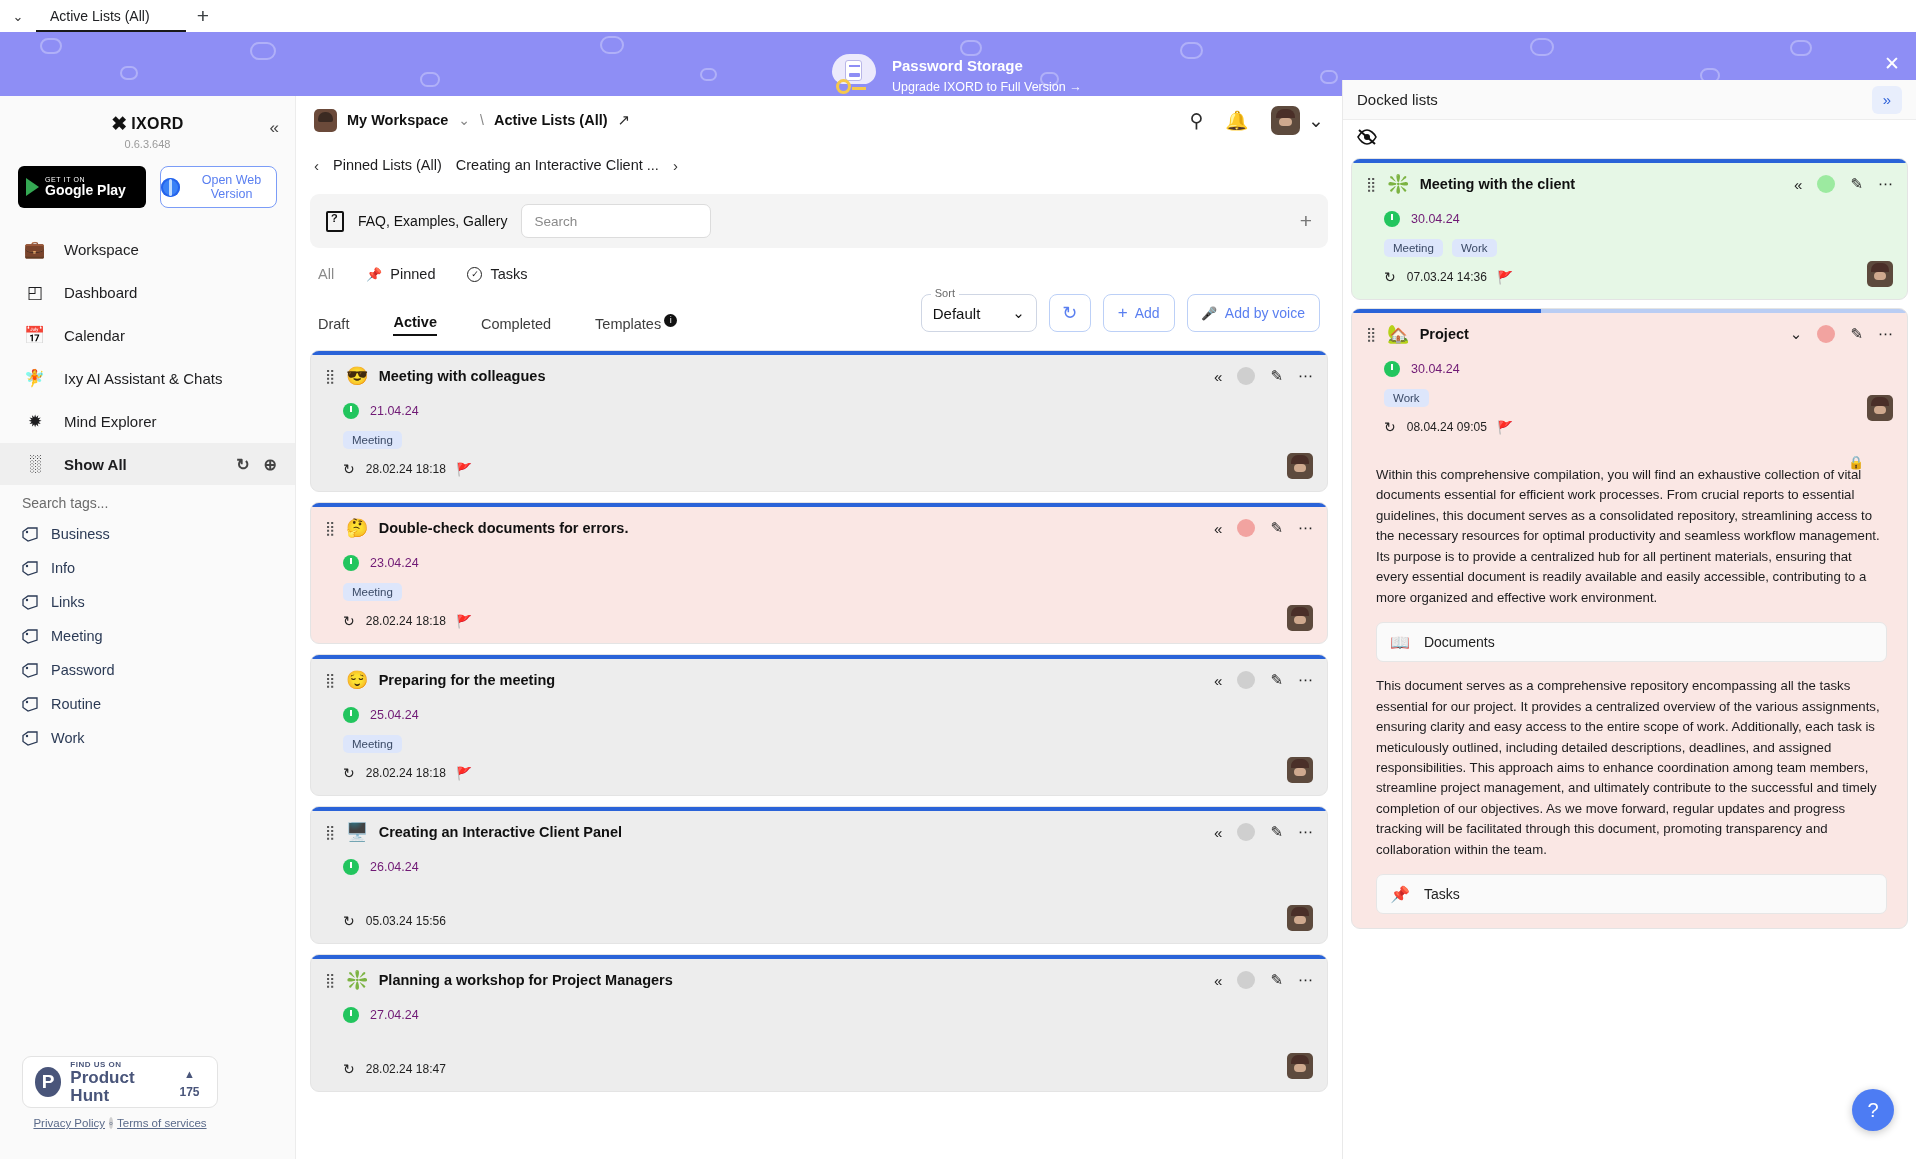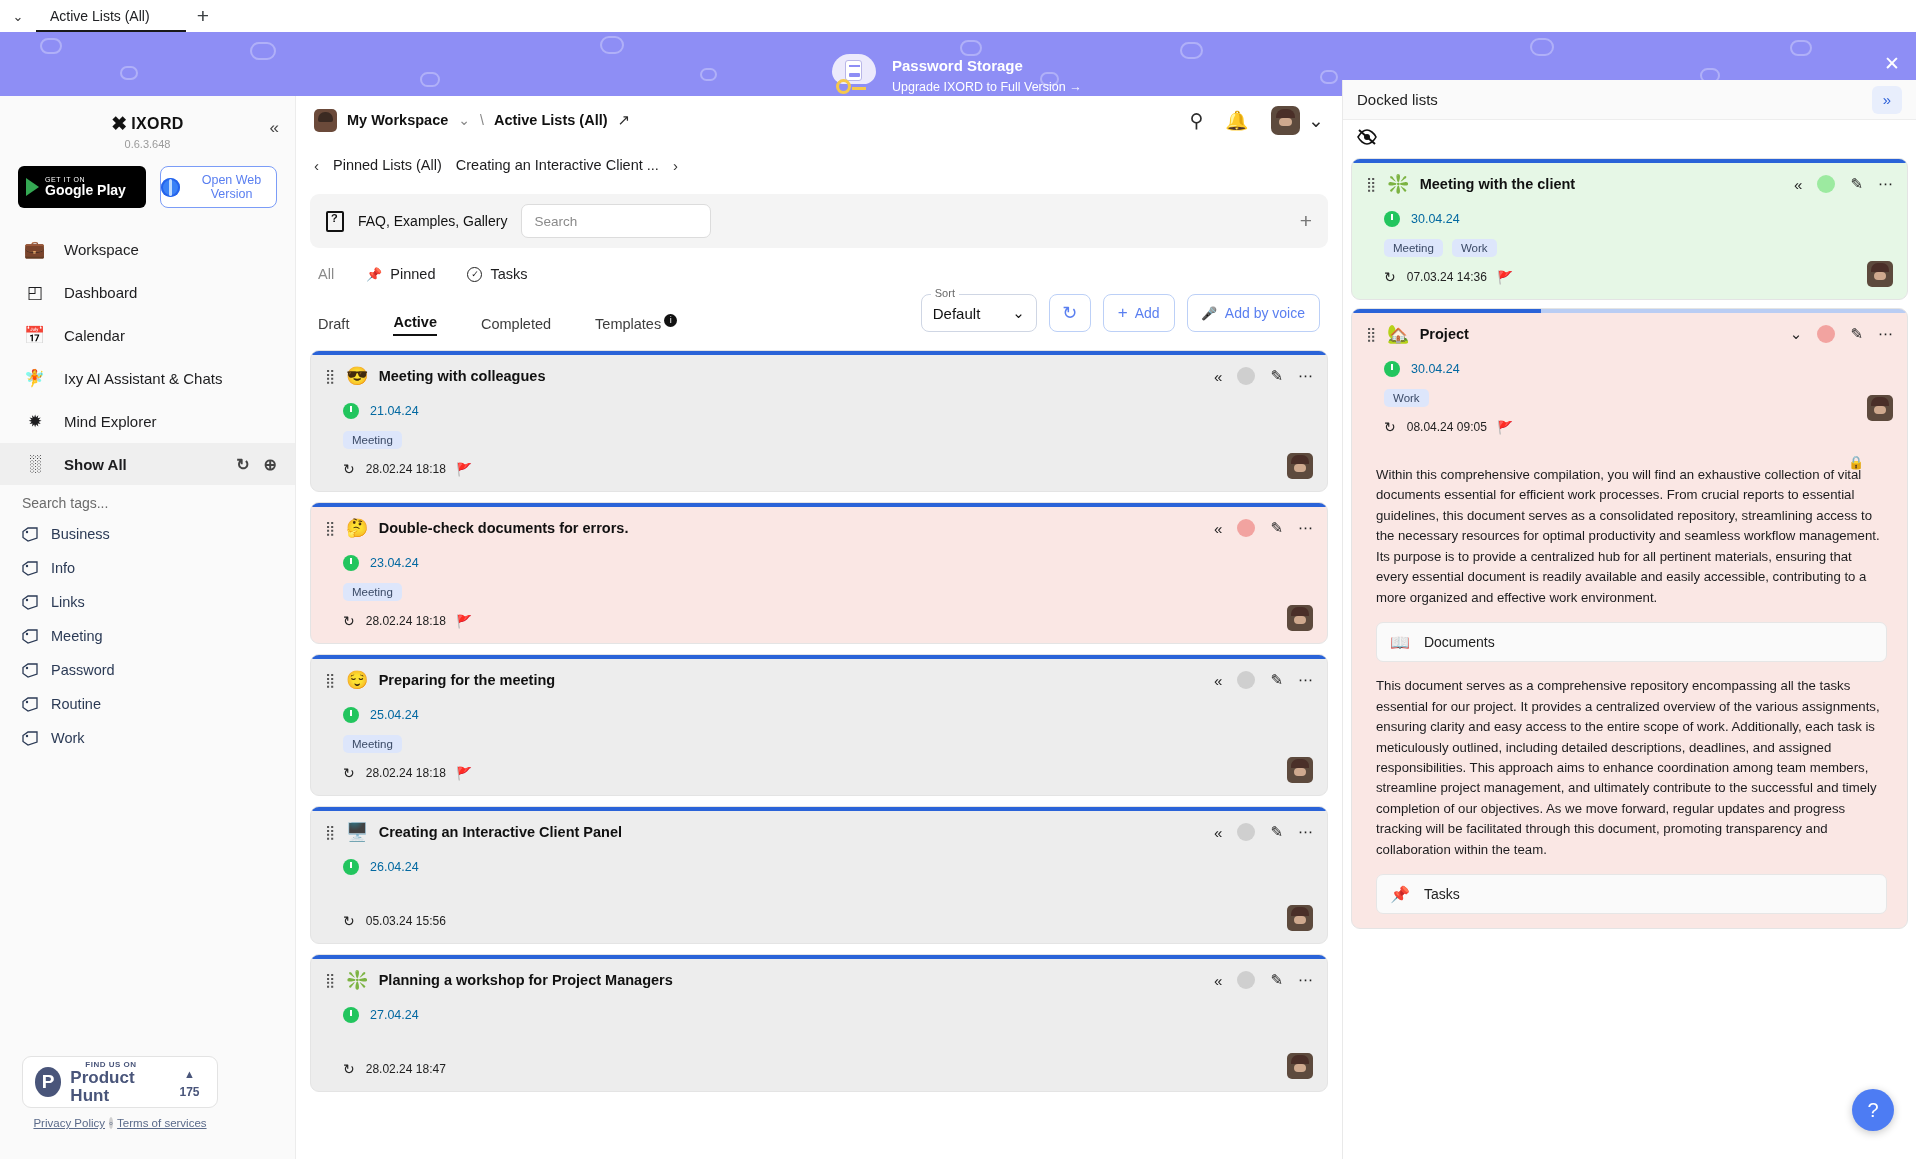--- a/index.html
+++ b/index.html
@@ -108,21 +108,21 @@
   .tagicon{ width:17px;height:15px;position:relative;flex:0 0 17px;}
   .tagicon svg{ display:block; }
 
   .ph-wrap{ position:absolute; left:22px; bottom:30px; width:196px; }
   .ph-badge{
     border:1px solid #e3e3e3; border-radius:9px; background:#fff; height:52px;
     display:flex; align-items:center; gap:9px; padding:0 12px;
   }
   .ph-logo{ width:30px;height:30px;border-radius:50%;background:#49557a;color:#fff;
     font-size:19px; font-weight:bold; display:flex;align-items:center;justify-content:center; }
-  .ph-txt small{ display:block;font-size:8px;font-weight:bold;color:#49557a;letter-spacing:.5px;margin-left:15px;}
+  .ph-txt small{ display:block;font-size:8px;font-weight:bold;color:#49557a;letter-spacing:.5px;}
   .ph-txt b{ display:block;font-size:17px;color:#49557a;line-height:1.05;}
   .ph-votes{ margin-left:auto; text-align:center; color:#49557a; }
   .ph-votes .tri{ font-size:11px; line-height:1; }
   .ph-votes .num{ font-size:12px; font-weight:bold; }
   .legal{ margin-top:9px; text-align:center; font-size:11.5px; color:#5a6a8a; }
   .legal a{ color:#5a6a8a; text-decoration:underline; }
   .legal .dot{ text-decoration:none; margin:0 4px; }
 
   
   .main{ position:absolute; top:96px; left:296px; width:1046px; height:1063px; background:#fff; }
@@ -187,21 +187,21 @@
   .card .progress{ height:4px; background:#b9cdf3; }
   .card .progress i{ display:block;height:4px;background:#2a63d8; }
   .card-body{ padding:10px 14px 14px; position:relative; min-height:112px; }
   .card-head{ display:flex; align-items:center; gap:10px; }
   .drag{ color:#555; font-size:14px; letter-spacing:1px; line-height:1; cursor:grab; }
   .emoji{ font-size:18px; }
   .card-title{ font-size:14.5px; font-weight:bold; color:#111;text-align:center; }
   .card-actions{ margin-left:auto; display:flex; align-items:center; gap:15px; }
   .dot{ width:18px;height:18px;border-radius:50%;background:#cfcfcf; }
   .act{ font-size:15px; color:#222; cursor:pointer; }
-  .row-date{ display:flex; align-items:center; gap:11px; margin:16px 0 0 18px; font-size:12.5px; color:#0369a1; }
+  .row-date{ display:flex; align-items:center; gap:11px; margin:16px 0 0 18px; font-size:12.5px; color:#701a75; }
   .clock-g{ width:16px;height:16px;border-radius:50%;background:#22c55e;position:relative;}
   .clock-g:after{content:"";position:absolute;left:7px;top:3px;width:2px;height:6px;background:#fff;}
   .chips{ display:flex; gap:9px; margin:12px 0 0 18px; }
   .chip{ background:#dde6fb; color:#3b4a66; border-radius:5px; padding:3px 9px; font-size:11.5px; }
   .row-upd{ display:flex; align-items:center; gap:11px; margin:12px 0 0 18px; font-size:12px; color:#222; }
   .refresh-ico{ font-size:14px; }
   .card-ava{ position:absolute; right:14px; bottom:12px; width:26px;height:26px;border-radius:5px;
     background:#5d4a3d; overflow:hidden; }
   .card-ava:before{content:"";position:absolute;left:4px;top:2px;width:18px;height:9px;background:#4a2f28;border-radius:7px 7px 0 0;}
   .card-ava:after{content:"";position:absolute;left:7px;top:11px;width:12px;height:8px;background:#cfa98e;border-radius:4px;}

